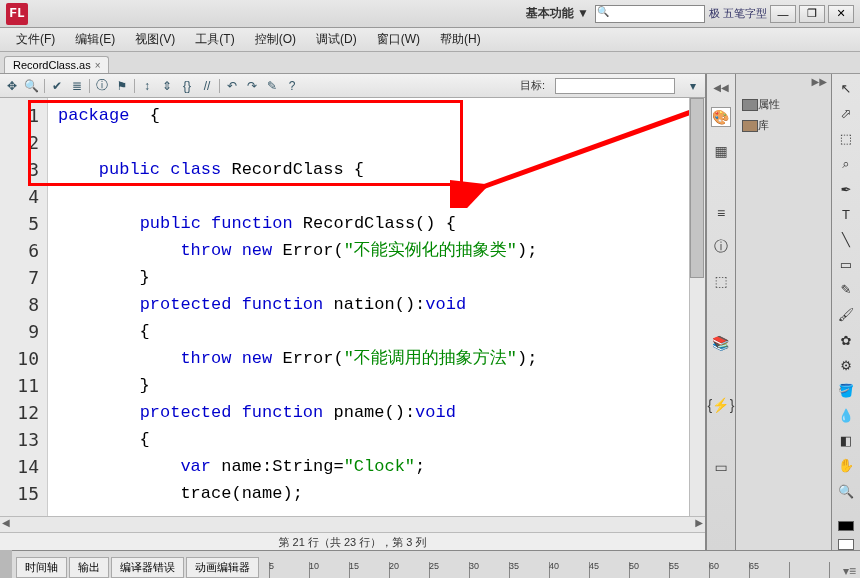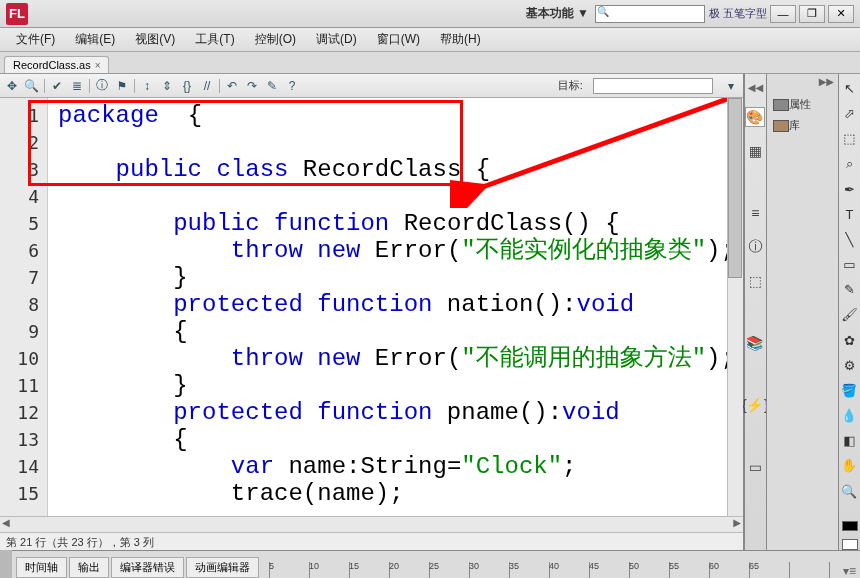--- a/index.html
+++ b/index.html
@@ -1,19 +1,19 @@
 <!DOCTYPE html>
 <html><head>
 <meta charset="utf-8">
 <style>
 * { margin: 0; padding: 0; box-sizing: border-box; }
 body { font-family: "Microsoft YaHei", sans-serif; font-size: 12px; background: #b8b8b8; width: 860px; height: 578px; overflow: hidden; position: relative; }
 
 .titlebar { height: 28px; background: linear-gradient(#e8e8e8, #d8d8d8); border-bottom: 1px solid #999; display: flex; align-items: center; padding: 0 6px; }
-.logo { width: 22px; height: 22px; background: #c41e3a; color: #fff; font-weight: bold; display: flex; align-items: center; justify-content: center; font-size: 13px; border-radius: 2px; }
+.logo { width: 22px; height: 22px; background: #c41e3a; color: #fff; font-weight: bold; display: flex; align-items: center; justify-content: center; font-size: 13px; border-radius: 2px; font-family: Liberation Mono, monospace; }
 .title-spacer { flex: 1; }
 .mode-label { font-size: 12px; margin-right: 6px; color: #333; font-weight: bold; }
 .search-box { width: 110px; height: 18px; border: 1px solid #888; background: #fff; padding: 0 16px 0 14px; font-size: 11px; position: relative; }
 .search-box::before { content: "🔍"; position: absolute; left: 1px; top: 0; font-size: 10px; color: #888; }
 .ime-label { font-size: 11px; color: #336; margin-left: 4px; }
 .win-btn { width: 26px; height: 18px; border: 1px solid #999; background: linear-gradient(#f4f4f4,#ddd); margin-left: 3px; display: flex; align-items: center; justify-content: center; font-size: 11px; cursor: pointer; }
 
 .menubar { height: 24px; background: linear-gradient(#ececec,#dedede); display: flex; align-items: center; padding: 0 6px; border-bottom: 1px solid #aaa; }
 .menu-item { padding: 0 10px; font-size: 12px; color: #222; cursor: pointer; }
 
@@ -26,32 +26,32 @@
 
 .toolbar { height: 24px; background: linear-gradient(#f2f2f2,#e2e2e2); border-bottom: 1px solid #aaa; display: flex; align-items: center; padding: 0 4px; gap: 4px; }
 .tb-icon { width: 16px; height: 16px; display: inline-flex; align-items: center; justify-content: center; font-size: 12px; color: #356; cursor: pointer; }
 .tb-sep { width: 1px; height: 14px; background: #aaa; }
 .target-label { margin-left: auto; font-size: 11px; color: #333; text-align: right; }
 .target-combo { width: 120px; height: 16px; border: 1px solid #999; background: #fff; margin: 0 6px; }
 
 .code-area { flex: 1; display: flex; background: #fff; position: relative; overflow: hidden; }
 .gutter { width: 48px; background: #eaeaea; border-right: 1px solid #ccc; text-align: right; padding: 4px 8px 0 0; }
 .gutter div { font-family: Consolas, monospace; font-size: 18px; color: #333; line-height: 27px; }
-.code { flex: 1; padding: 4px 8px 0 10px; font-family: Consolas, "Courier New", monospace; font-size: 24px; line-height: 27px; white-space: pre; overflow: hidden; }
+.code { flex: 1; padding: 4px 8px 0 10px; font-family: Consolas, "Courier New", monospace; font-size: 17px; line-height: 27px; white-space: pre; overflow: hidden; }
 .kw { color: #0000cc; }
 .str { color: #008800; }
 .highlight-box { position: absolute; border: 3px solid #ff0000; pointer-events: none; }
 .arrow-svg { position: absolute; pointer-events: none; }
 .code-scroll { position: absolute; right: 0; top: 0; bottom: 0; width: 16px; background: #e8e8e8; border-left: 1px solid #bbb; }
 .code-scroll-thumb { position: absolute; top: 0; width: 14px; height: 180px; background: #c4c4c4; border: 1px solid #999; left: 0; }
 .code-hscroll { height: 16px; background: #e8e8e8; border-top: 1px solid #bbb; position: relative; }
 .code-hscroll::before { content: "◀"; position: absolute; left: 2px; top: 0; font-size: 10px; color: #666; }
 .code-hscroll::after { content: "▶"; position: absolute; right: 2px; top: 0; font-size: 10px; color: #666; }
 
-.status-line { height: 18px; background: #eee; border-top: 1px solid #bbb; font-size: 11px; padding: 2px 6px; color: #333; }
+.status-line { height: 18px; background: #eee; border-top: 1px solid #bbb; font-size: 11px; padding: 2px 6px; color: #333; text-align: center; }
 
 .right-dock { width: 29px; background: linear-gradient(#e4e4e4,#d6d6d6); border-left: 1px solid #888; display: flex; flex-direction: column; align-items: center; padding-top: 8px; gap: 14px; }
 .dock-icon { width: 20px; height: 20px; display: flex; align-items: center; justify-content: center; font-size: 14px; color: #444; cursor: pointer; border: 1px solid transparent; }
 .dock-icon.sel { background: #fff; border: 1px solid #999; }
 
 .panel-col { width: 96px; background: #dcdcdc; border-left: 1px solid #888; display: flex; flex-direction: column; }
 .panel-head { height: 20px; display: flex; justify-content: flex-end; padding: 2px 4px; }
 .panel-row { display: flex; align-items: center; padding: 3px 6px; font-size: 11px; color: #333; cursor: pointer; }
 .panel-row .pic { width: 16px; height: 12px; background: #888; border: 1px solid #555; }
 

